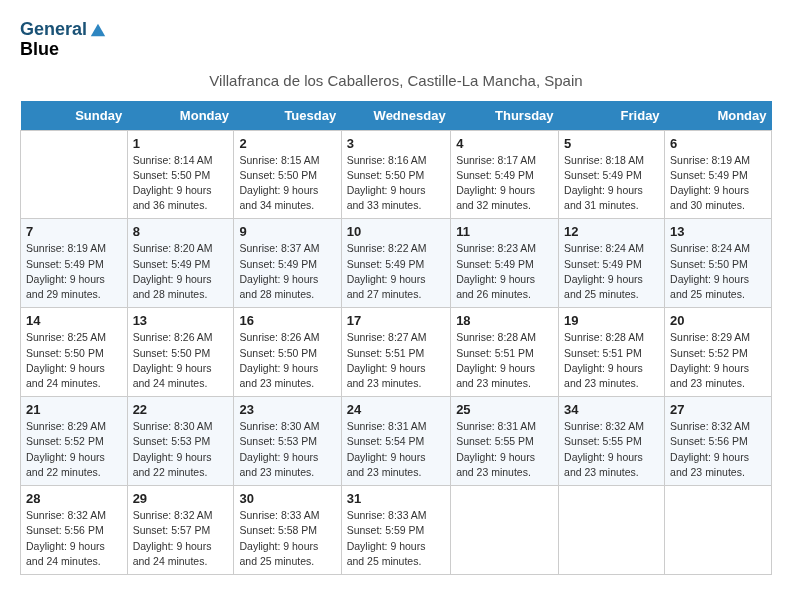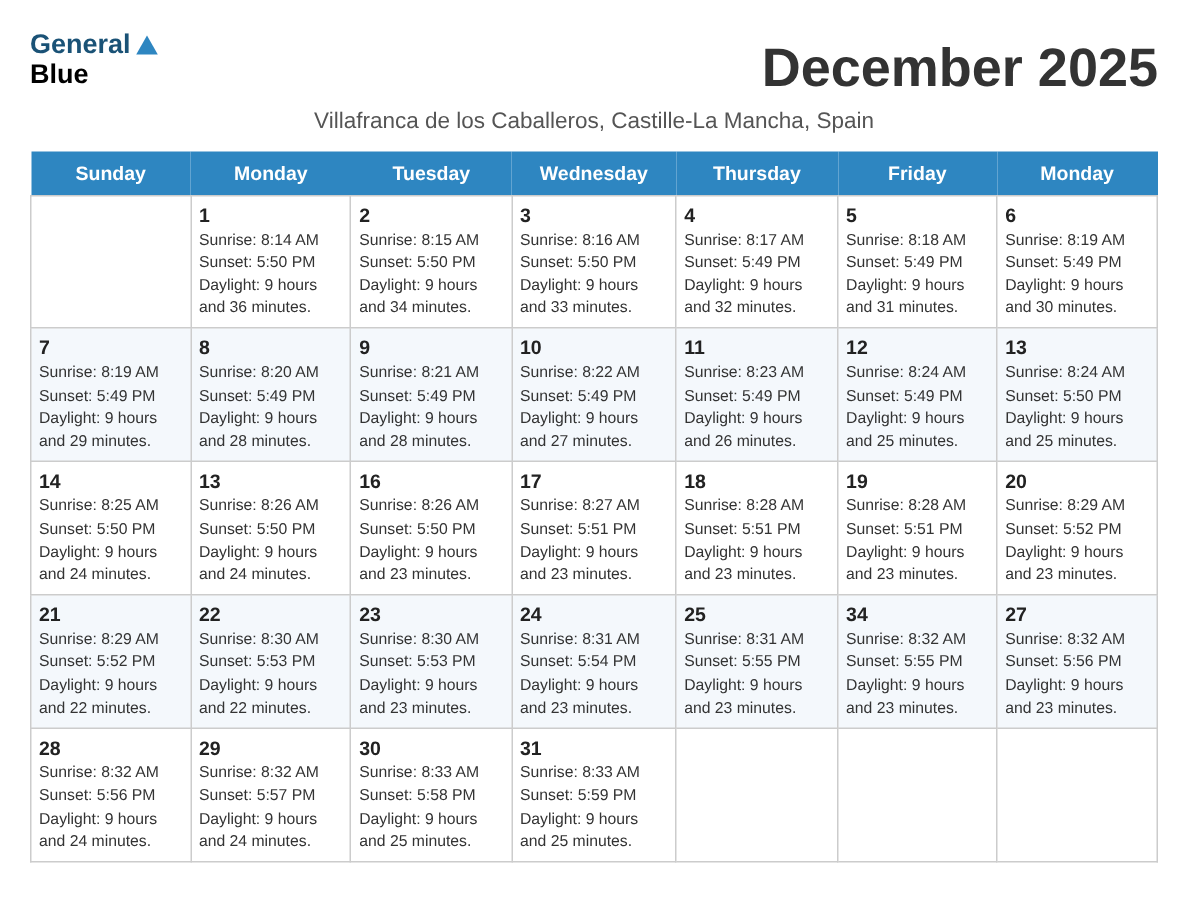--- a/index.html
+++ b/index.html
@@ -43,21 +43,21 @@
     }
     table {
       width: 100%;
       border-collapse: collapse;
       font-size: 11px;
     }
     thead tr th {
       background-color: #2e86c1;
       color: #fff;
       padding: 7px 5px;
-      text-align: center;
+      text-align: right;
       font-size: 13px;
       font-weight: bold;
     }
     tbody tr td {
       border: 1px solid #ccc;
       vertical-align: top;
       padding: 5px 5px;
       width: 113px;
       min-height: 70px;
       height: 80px;
@@ -98,23 +98,20 @@
     <div class="header-logo">
       <div>
         <div style="display:flex;align-items:center;">
           <span class="logo-text">General</span>
           <svg class="logo-icon" viewBox="0 0 20 18" fill="none" xmlns="http://www.w3.org/2000/svg">
             <polygon points="10,2 18,16 2,16" fill="#2e86c1"></polygon>
           </svg>
         </div>
         <div class="logo-text" style="color:#000000;">Blue</div>
       </div>
-    </div>
-    <div class="title-section">
-      <div class="calendar-title">December 2025</div>
     </div>
   </div>
   <div class="calendar-subtitle">Villafranca de los Caballeros, Castille-La Mancha, Spain</div>
 
   <table>
     <thead>
       <tr>
         <th>Sunday</th>
         <th>Monday</th>
         <th>Tuesday</th>
@@ -180,21 +177,21 @@
           </td>
           <td>
             <span class="day-num">8</span>
             <div class="cell-info" style="white-space: pre-line;">Sunrise: 8:20 AM
 Sunset: 5:49 PM
 Daylight: 9 hours
 and 28 minutes.</div>
           </td>
           <td>
             <span class="day-num">9</span>
-            <div class="cell-info" style="white-space: pre-line;">Sunrise: 8:21 AM
+            <div class="cell-info" style="white-space: pre-line;">Sunrise: 8:37 AM
 Sunset: 5:49 PM
 Daylight: 9 hours
 and 28 minutes.</div>
           </td>
           <td>
             <span class="day-num">10</span>
             <div class="cell-info" style="white-space: pre-line;">Sunrise: 8:22 AM
 Sunset: 5:49 PM
 Daylight: 9 hours
 and 27 minutes.</div>

